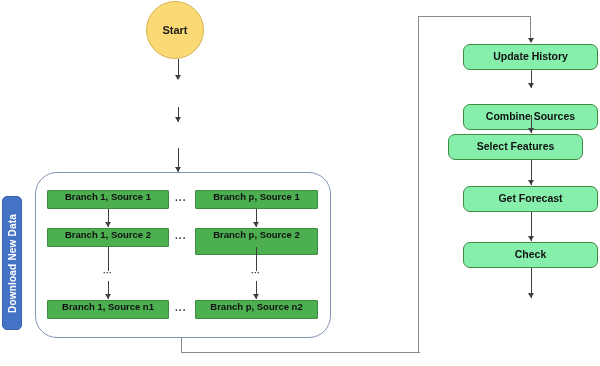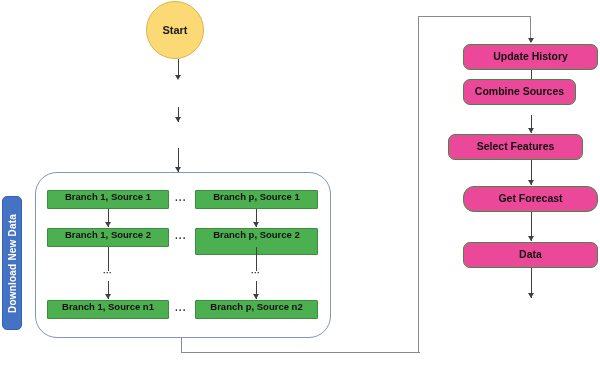--- a/index.html
+++ b/index.html
@@ -25,21 +25,21 @@
     align-items: center;
     justify-content: center;
     font-size: 11px;
     font-weight: 700;
     color: #1a1a1a;
     box-sizing: border-box;
   }
   
   .proc {
     position: absolute;
-    background: #ec4899;
+    background: #86efac;
     border: 1px solid #3d8c41;
     border-radius: 6px;
     display: flex;
     align-items: center;
     justify-content: center;
     font-size: 10.5px;
     font-weight: 700;
     color: #111111;
     box-sizing: border-box;
     text-align: center;
@@ -214,38 +214,38 @@
 
   <div class="loop-seg" style="left:530px; top:16px; width:1.4px; height:26px;"></div>
   <div class="arrowhead" style="left:527.5px; top:38px;"></div>
 
   <div class="proc right-col" style="left:463px; top:44px; width:135px; height:26px;">
     <span>Update History</span>
   </div>
   <div class="vline" style="left:531px; top:70px; height:18px;"></div>
   <div class="arrowhead" style="left:528px; top:83px;"></div>
 
-  <div class="proc right-col" style="left:463px; top:79px; width:113px; height:26px;align-items:center;">
+  <div class="proc right-col" style="left:463px; top:104px; width:135px; height:26px;align-items:center;">
     <span>Combine Sources</span>
   </div>
   <div class="vline" style="left:531px; top:115px; height:18px;"></div>
   <div class="arrowhead" style="left:528px; top:128px;"></div>
 
   <div class="proc right-col" style="left:448px; top:134px; width:135px; height:26px;">
     <span>Select Features</span>
   </div>
   <div class="vline" style="left:531px; top:160px; height:25px;"></div>
   <div class="arrowhead" style="left:528px; top:180px;"></div>
 
-  <div class="proc right-col" style="left:463px; top:186px; width:135px; height:26px;border-radius:11px;">
+  <div class="proc right-col" style="left:463px; top:186px; width:135px; height:26px;">
     <span>Get Forecast</span>
   </div>
   <div class="vline" style="left:531px; top:212px; height:29px;"></div>
   <div class="arrowhead" style="left:528px; top:236px;"></div>
 
   <div class="proc right-col" style="left:463px; top:242px; width:135px; height:26px;">
-    <span>Data</span>
+    <span>Check</span>
   </div>
   <div class="vline" style="left:531px; top:268px; height:30px;"></div>
   <div class="arrowhead" style="left:528px; top:293px;"></div>
 
 
 </div>
 
 </body></html>

